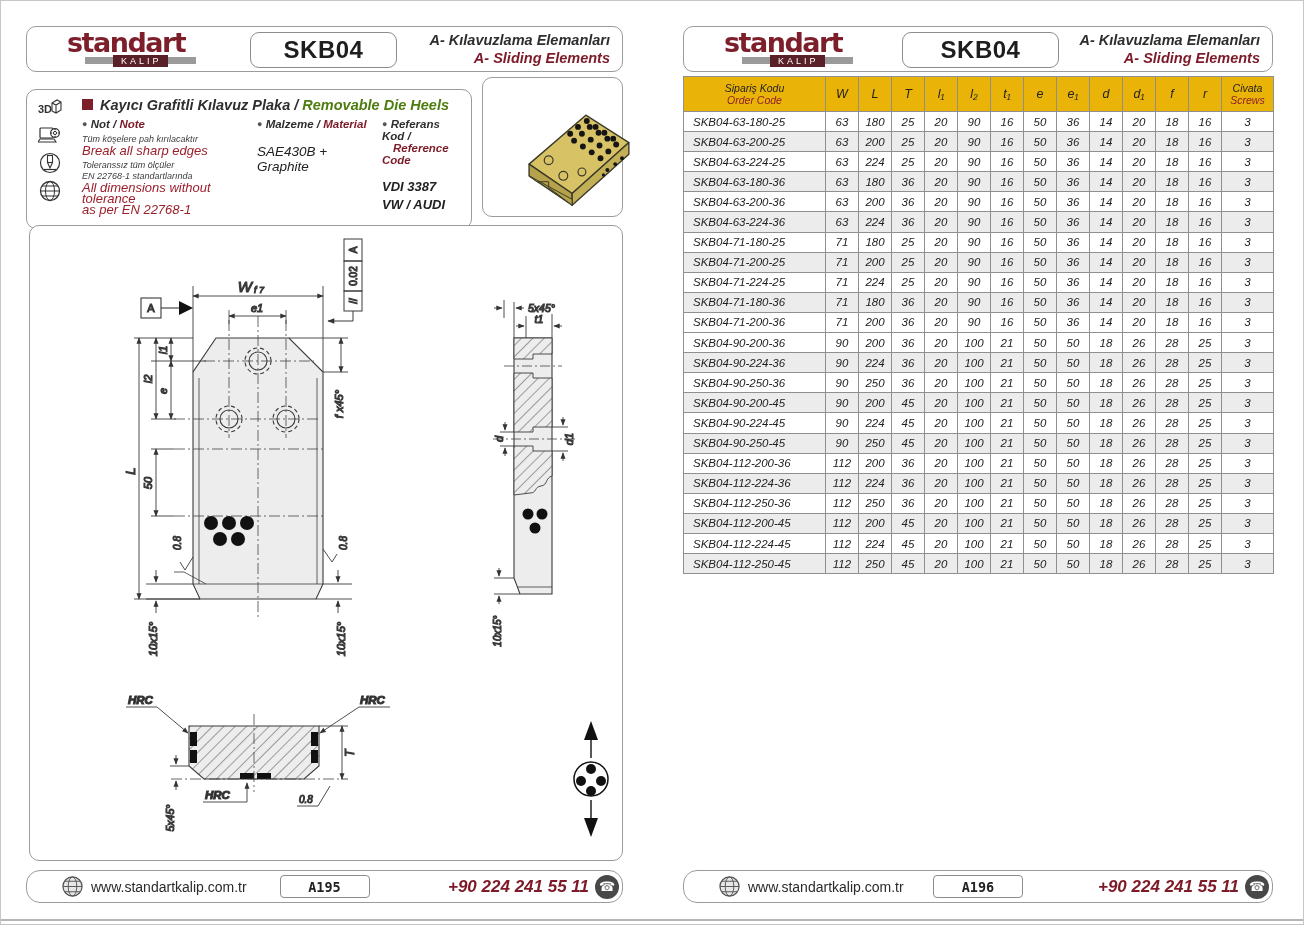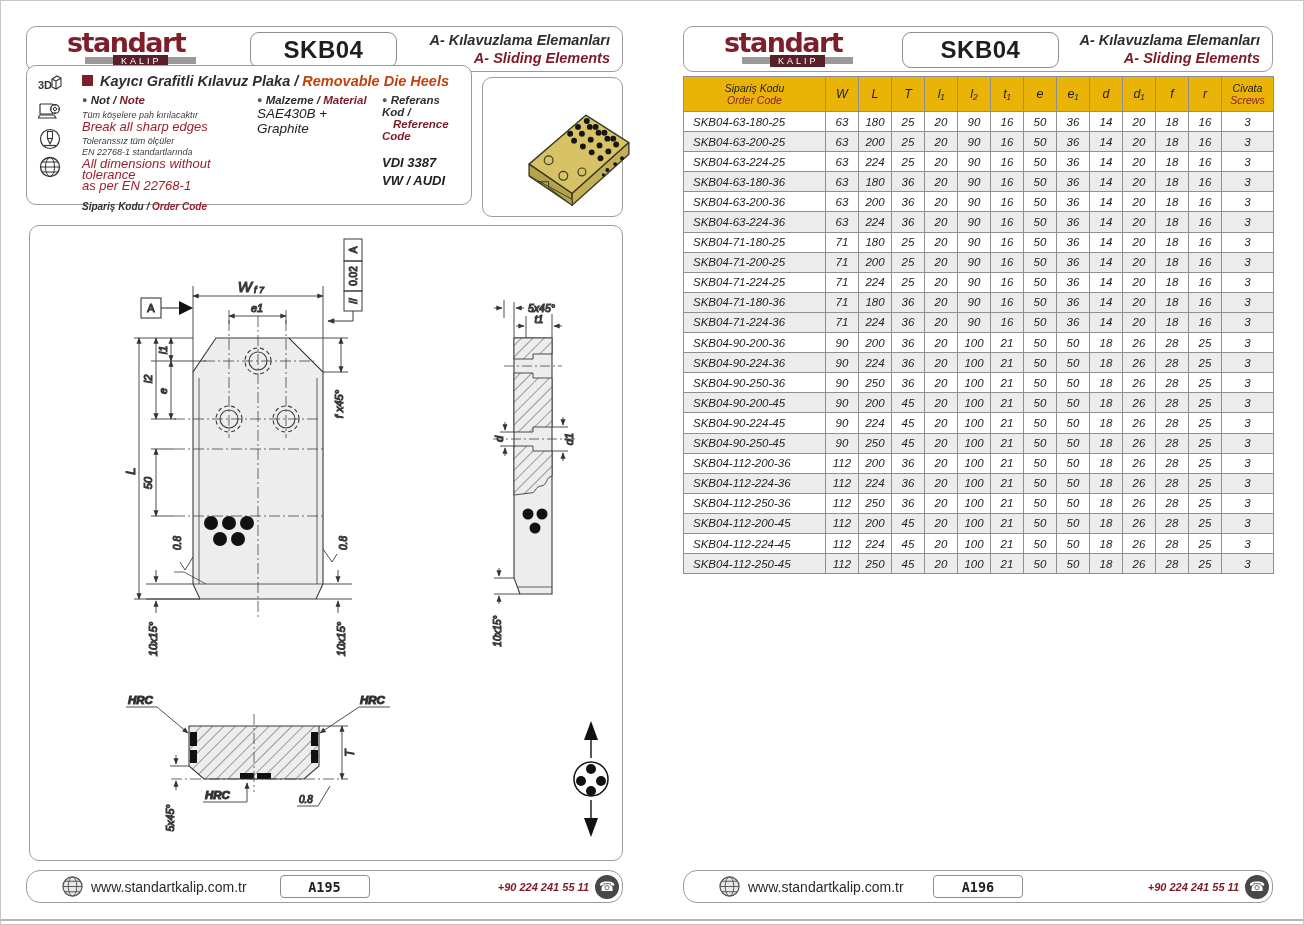--- a/index.html
+++ b/index.html
@@ -21,52 +21,52 @@
             font-size:24px;font-weight:bold;color:#1e1e1e;letter-spacing:.5px;
             display:flex;align-items:center;justify-content:center;}
   .cat{position:absolute;right:12px;top:4px;text-align:right;font-style:italic;font-weight:bold;font-size:14.5px;line-height:18px;}
   .cat .tr{color:#2e2e2e;}
   .cat .en{color:#7d1a28;}
 
   
   .icon-col{position:absolute;left:8px;top:8px;width:30px;display:flex;flex-direction:column;gap:6px;align-items:center;}
   .info-title{position:absolute;left:55px;top:7px;font-size:14.5px;font-weight:bold;font-style:italic;}
   .info-title .sq{display:inline-block;width:11px;height:11px;background:#7d1f2b;margin-right:7px;}
-  .info-title .tr{color:#2e2e2e;} .info-title .en{color:#c2410c;}
+  .info-title .tr{color:#2e2e2e;} .info-title .en{color:#4d7c0f;}
   .info-cols{position:absolute;left:55px;top:28px;right:6px;display:flex;}
   .col-head{font-size:11.5px;font-weight:bold;font-style:italic;}
   .col-head .b{color:#555;font-size:9px;vertical-align:1px;}
   .col-head .tr{color:#2e2e2e;margin-top:32px;} .col-head .en{color:#7d1a28;}
   .small-tr{color:#3c3c3c;font-size:9px;font-style:italic;line-height:11px;}
   .small-en{color:#9a1f2b;font-size:13px;font-style:italic;line-height:11px;}
   .order-label{font-size:10px;font-style:italic;margin-top:10px;}
   .order-label .tr{color:#2e2e2e;font-weight:bold;} .order-label .en{color:#9a1f2b;font-weight:bold;}
   .order-code{font-size:15px;font-style:italic;color:#222;letter-spacing:1px;margin-top:16px;font-weight:bold;}
-  .mat-val{font-size:13.5px;font-style:italic;color:#222;}
+  .mat-val{font-size:13.5px;font-style:italic;color:#222;margin-top:14px;}
   .ref-val{font-size:13px;font-style:italic;color:#222;font-weight:bold;line-height:18px;margin-top:12px;}
 
   
   table.dims{position:absolute;left:682px;top:75px;width:590px;border-collapse:collapse;table-layout:fixed;
              font-size:11.5px;font-style:italic;color:#222;}
   table.dims th,table.dims td{border:1px solid #8f8f8f;text-align:center;padding:2px 1px;overflow:hidden;white-space:nowrap;}
   table.dims{border:1.5px solid #6e6e6e;}
   table.dims thead th{background:#eab308;font-size:12.5px;font-weight:normal;height:30px;}
   table.dims thead .two{font-size:10.5px;line-height:12px;}
   table.dims thead .two .en{color:#8b1e2d;}
   table.dims td.code{text-align:left;padding-left:9px;}
   table.dims tr.alt td{background:#ececec;}
   table.dims td{height:15.1px;background:#fff;}
 
   
   .foot{display:flex;align-items:center;border-radius:14px;}
   .foot .site{font-size:14px;color:#2a2a2a;margin-left:8px;}
   .foot .pagebox{position:absolute;left:50%;transform:translateX(-50%);border:1.5px solid #8d8d8d;border-radius:4px;
                  width:88px;height:21px;display:flex;align-items:center;justify-content:center;
                  font-family:"DejaVu Sans Mono",monospace;font-weight:bold;font-size:13.5px;color:#222;}
-  .foot .phone{margin-left:auto;color:#7d1a28;font-size:11px;font-style:italic;font-weight:bold;}
+  .foot .phone{margin-left:auto;color:#7d1a28;font-size:17px;font-style:italic;font-weight:bold;}
   .foot .phone-circ{width:24px;height:24px;border-radius:50%;background:#484848;color:#fff;display:flex;
                     align-items:center;justify-content:center;font-size:13px;margin:0 3px 0 6px;}
   .gicon{margin-left:9px;flex:0 0 auto;}
 
   
   .drawing-box{overflow:hidden;}
   .dsvg text{font-family:"Liberation Sans",sans-serif;font-style:italic;fill:#222;}
 </style>
 </head>
 <body>
@@ -82,21 +82,21 @@
         <span class="bar"></span>
       </div>
     </div>
     <div class="code-box" style="left:223px;top:5px;width:145px;height:34px;">SKB04</div>
     <div class="cat">
       <div class="tr">A- Kılavuzlama Elemanları</div>
       <div class="en">A- Sliding Elements</div>
     </div>
   </div>
 
-  <div class="box" style="left:25px;top:64px;width:446px;height:140px;">
+  <div class="box" style="left:25px;top:88px;width:446px;height:140px;">
     <div class="icon-col">
       <svg width="24" height="22" viewBox="0 0 24 22">
         <text x="0" y="15" style="font-style:normal;font-weight:bold;font-size:11px;fill:#333;">3D</text>
         <path d="M14,5 l5,-3 l4,2 v8 l-5,3 l-4,-2 z M14,5 l4,2 l5,-3 M18,7 v8" fill="none" stroke="#333" stroke-width="1.1"></path>
       </svg>
       <svg width="24" height="20" viewBox="0 0 24 20">
         <rect x="2" y="2" width="13" height="10" rx="1" fill="none" stroke="#333" stroke-width="1.2"></rect>
         <path d="M0,16 h18 l-2,-3 h-14 z" fill="none" stroke="#333" stroke-width="1.1"></path>
         <circle cx="17" cy="7" r="4.4" fill="#fff" stroke="#333" stroke-width="1.2"></circle>
         <circle cx="17" cy="7" r="1.6" fill="none" stroke="#333" stroke-width="1"></circle>
@@ -617,24 +617,24 @@
           <td>90</td>
           <td>16</td>
           <td>50</td>
           <td>36</td>
           <td>14</td>
           <td>20</td>
           <td>18</td>
           <td>16</td>
           <td>3</td>
         </tr>
-        <tr class="alt">
-          <td class="code">SKB04-71-224-36</td>
+        <tr>
+          <td class="code">SKB04-71-200-36</td>
           <td>71</td>
-          <td>224</td>
+          <td>200</td>
           <td>36</td>
           <td>20</td>
           <td>90</td>
           <td>16</td>
           <td>50</td>
           <td>36</td>
           <td>14</td>
           <td>20</td>
           <td>18</td>
           <td>16</td>

